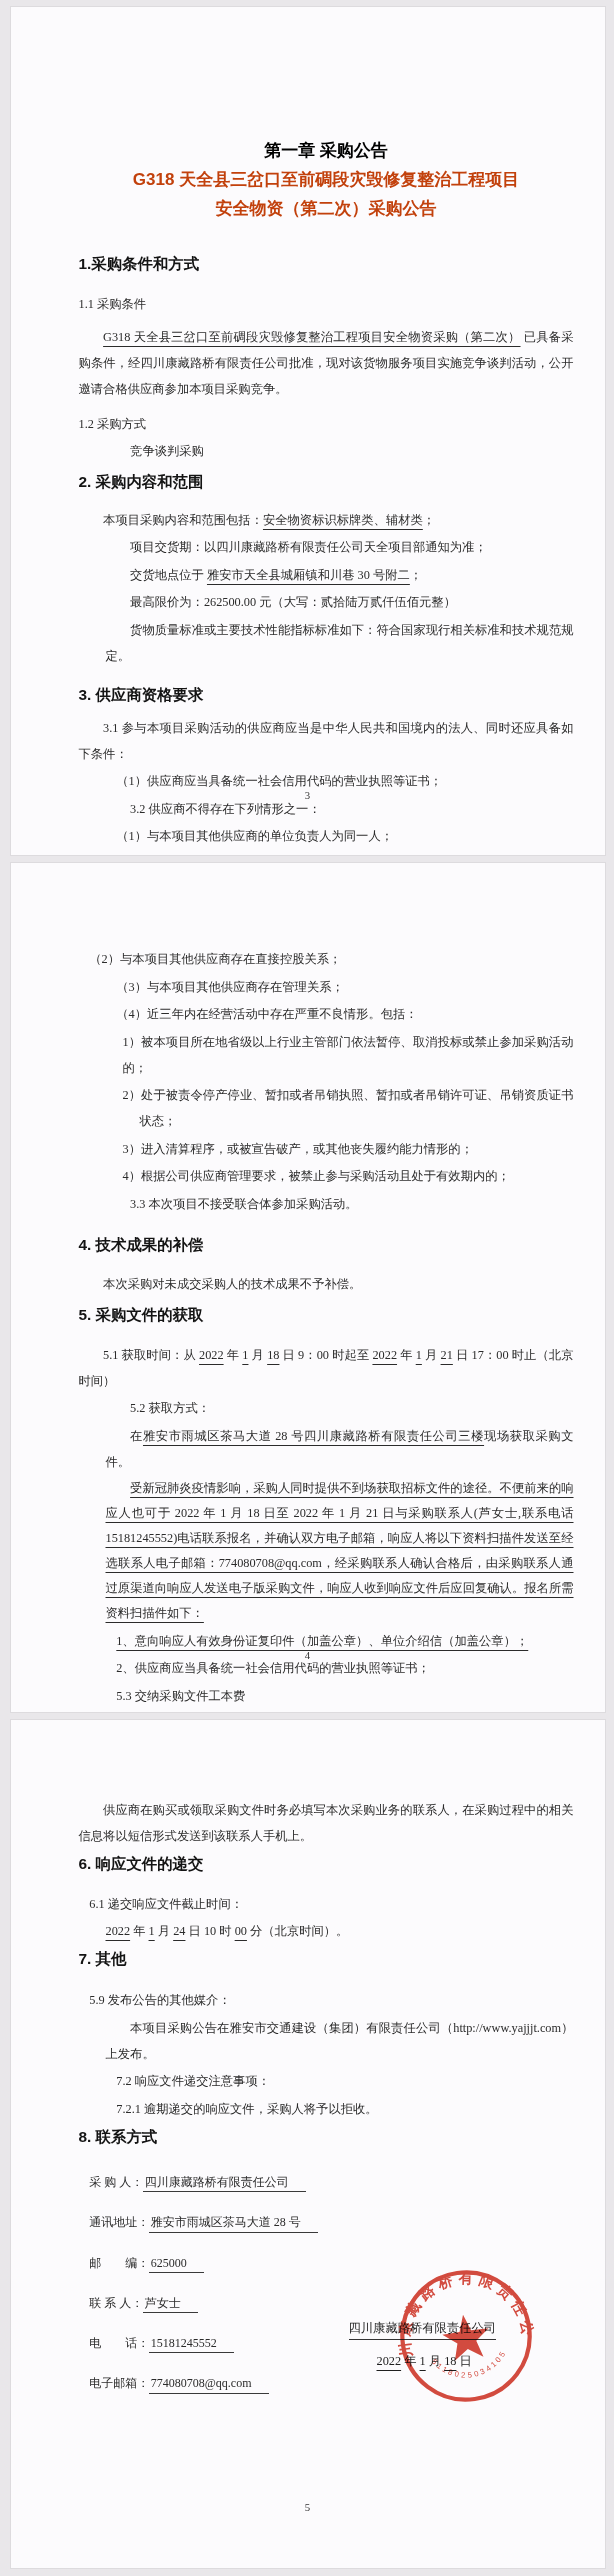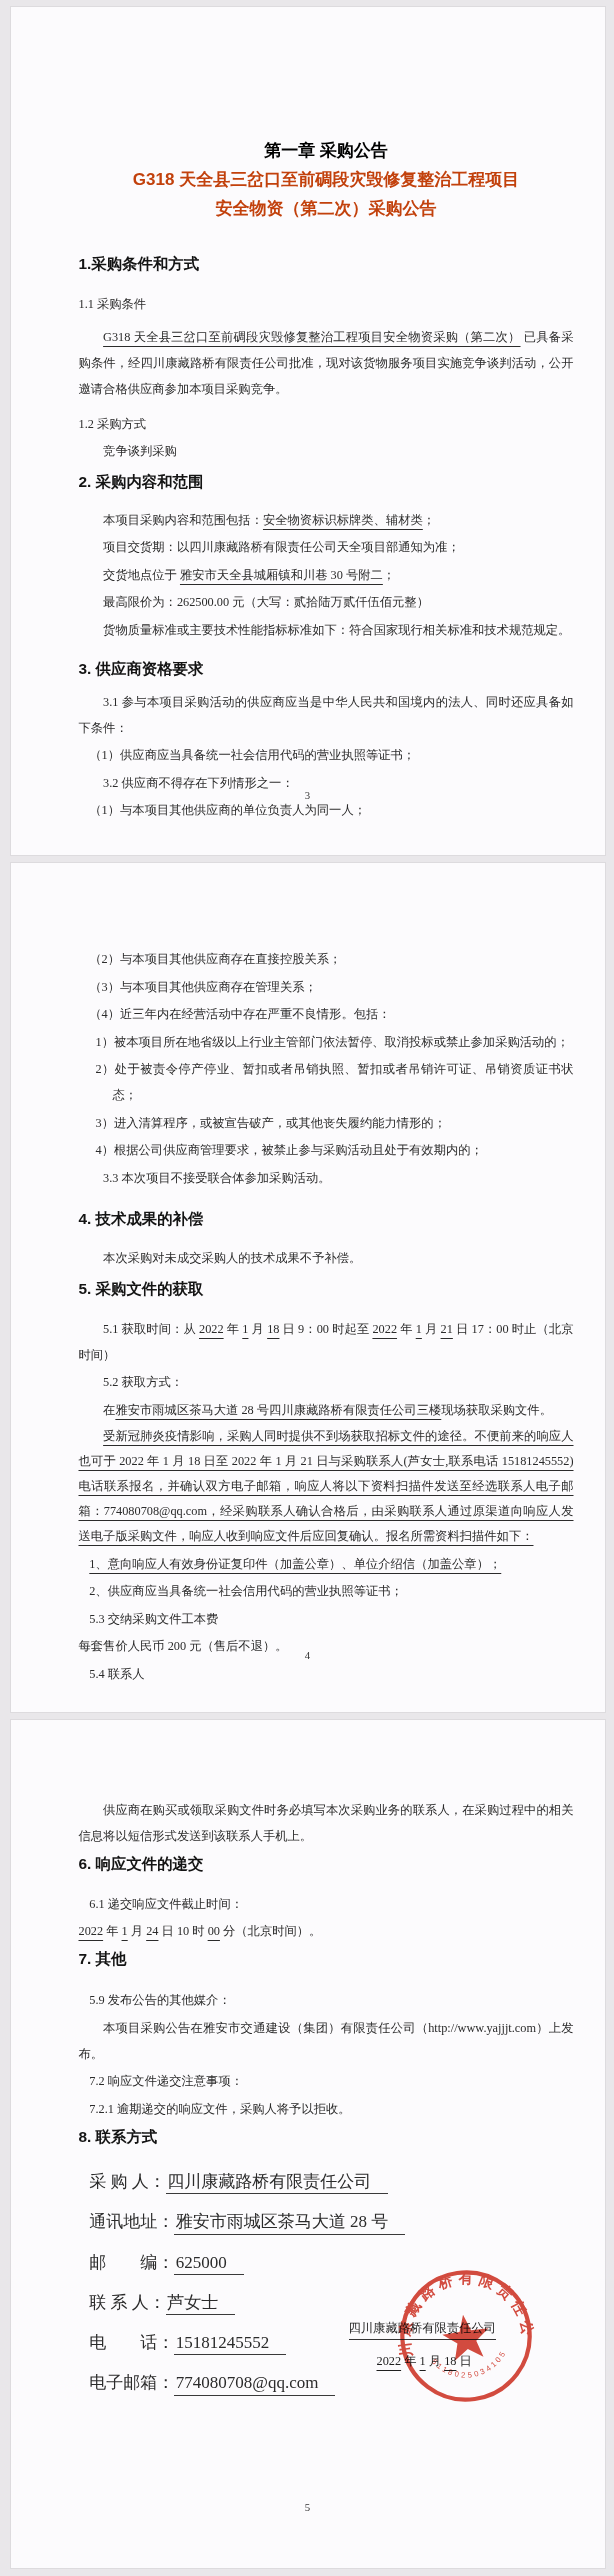--- a/index.html
+++ b/index.html
@@ -37,29 +37,29 @@
   .sec-h{
     font-family:"Liberation Sans","DejaVu Sans",sans-serif;
     font-weight:bold;font-size:15.4px;line-height:23px;color:#141414;
     margin-top:23px;
   }
   .sub-h{font-size:12.3px;line-height:24.6px;margin-top:17px;}
   .para{font-size:12.3px;line-height:26px;text-align:justify;margin-top:7.7px;}
   .ind2{text-indent:2em;}
   .ind1{padding-left:10.8px;}
   .ind15{padding-left:17px;}
-  .tight{margin-top:1.5px;}
+  .tight{margin-top:1.5px;margin-left:27px;}
   .u{text-decoration:underline;text-underline-offset:4.6px;text-decoration-thickness:0.8px;}
   .ul-all{text-decoration:underline;text-underline-offset:5.4px;text-decoration-thickness:0.8px;}
   .pagenum{
     position:absolute;left:0;right:0;bottom:48px;
     text-align:center;font-size:10.8px;color:#333;
   }
   
-  .c-row{font-size:17px;line-height:28px;margin-top:12.3px;padding-left:10.8px;}
+  .c-row{font-size:12px;line-height:28px;margin-top:12.3px;padding-left:10.8px;}
   .c-label{white-space:pre;}
   .c-value{border-bottom:0.8px solid #3a3a3a;padding:0 17px 2.3px 1.5px;}
   
   .sig-block{
     position:absolute;top:599px;left:338px;width:230px;
     font-size:12.3px;line-height:18.4px;color:#1f1f1f;z-index:1;
   }
   .sig-company{border-bottom:0.8px solid #333;display:inline-block;padding-bottom:1.5px;}
   .sig-date{margin-top:12.3px;padding-left:28px;}
   .seal{

